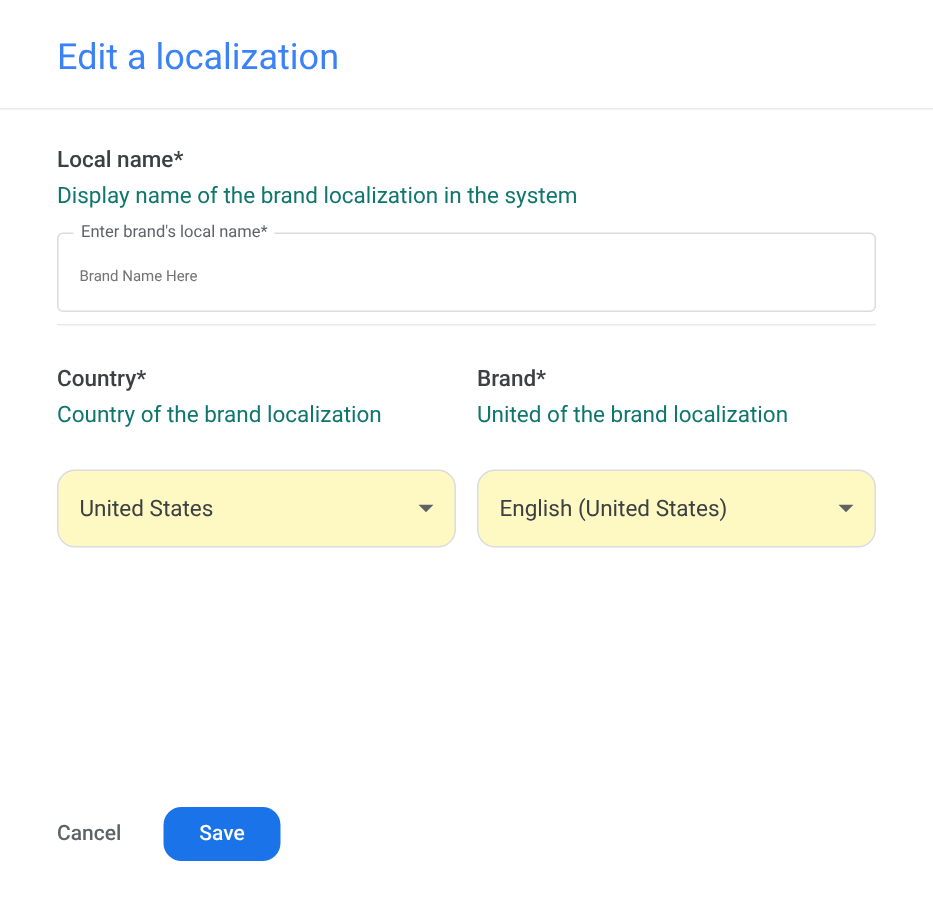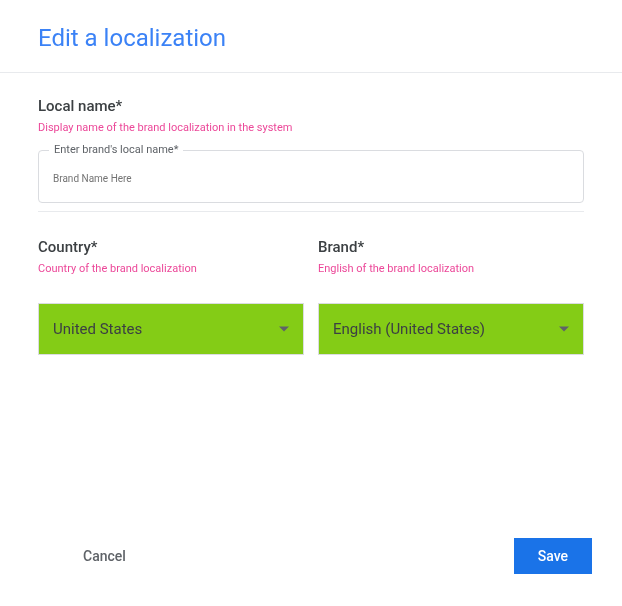--- a/index.html
+++ b/index.html
@@ -45,22 +45,22 @@
       border-bottom: none;
       margin-bottom: 24px;
     }
     .field-label {
       font-size: 15px;
       font-weight: 500;
       color: #3c4043;
       margin-bottom: 6px;
     }
     .field-desc {
-      font-size: 11px;
-      color: #ec4899;
+      font-size: 15px;
+      color: #0f766e;
       margin-bottom: 16px;
     }
     .outlined-input-wrap {
       position: relative;
       border: 1px solid #dadce0;
       border-radius: 4px;
       padding: 16px 14px;
       text-decoration: underline;
     }
     .outlined-input-floating {
@@ -85,24 +85,24 @@
       display: flex;
       gap: 14px;
     }
     .col {
       flex: 1;
       min-width: 0;
     }
     .select-wrap {
       position: relative;
       border: 1px solid #dadce0;
-      border-radius: 0;
+      border-radius: 12px;
       padding: 16px 40px 16px 14px;
       cursor: pointer;
-      background: #84cc16;
+      background: #fef9c3;
     }
     .select-value {
       font-size: 15px;
       color: #3c4043;
       white-space: nowrap;
       overflow: hidden;
       text-overflow: ellipsis;
     }
     .select-caret {
       position: absolute;
@@ -136,39 +136,38 @@
       width: 14px;
       height: 14px;
     }
     .checkbox-label {
       font-size: 13.5px;
       color: #5f6368;
     }
     .dialog-footer {
       padding: 24px 30px 32px 30px;
       display: flex;
-      justify-content: space-between;
+      justify-content: flex-start;
       align-items: center;
       gap: 20px;
-      margin-left: 45px;
     }
     .btn-text {
       background: none;
       border: none;
       font-family: inherit;
       font-size: 14px;
       font-weight: 500;
       color: #5f6368;
       cursor: pointer;
       padding: 8px 8px;
     }
     .btn-primary {
       background: #1a73e8;
       border: none;
-      border-radius: 0;
+      border-radius: 12px;
       font-family: inherit;
       font-size: 14px;
       font-weight: 500;
       color: #fff;
       cursor: pointer;
       padding: 10px 24px;
     }
   </style>
 </head>
 <body>
@@ -191,21 +190,21 @@
     </div>
 
     <div class="field-section no-bottom">
       <div class="row">
         <div class="col">
           <div class="field-label">Country*</div>
           <div class="field-desc">Country of the brand localization</div>
         </div>
         <div class="col">
           <div class="field-label">Brand*</div>
-          <div class="field-desc">English of the brand localization</div>
+          <div class="field-desc">United of the brand localization</div>
         </div>
       </div>
       <div class="row" style="margin-top:12px;">
         <div class="col">
           <div class="select-wrap">
             <div class="select-value">United States</div>
             <div class="select-caret"></div>
           </div>
         </div>
         <div class="col">

